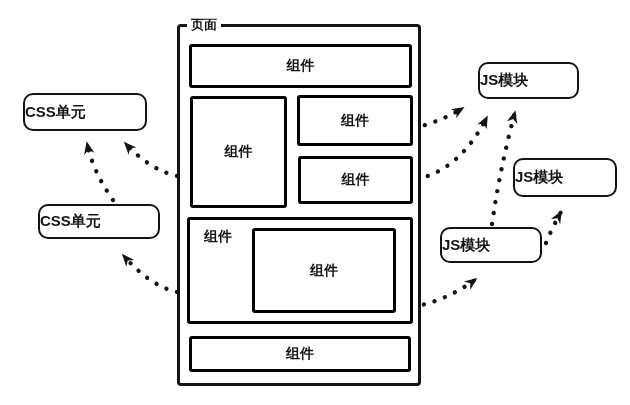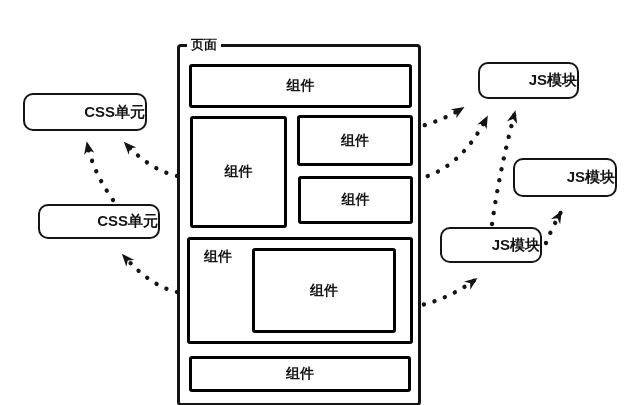--- a/index.html
+++ b/index.html
@@ -18,21 +18,21 @@
   }
   .arrow-layer {
     position: absolute;
     left: 0; top: 0;
     width: 630px; height: 405px;
     pointer-events: none;
   }
   
   .page {
     position: absolute;
-    left: 177px; top: 44px;
+    left: 177px; top: 24px;
     width: 244px; height: 362px;
     border: 3px solid #141414;
     border-radius: 4px;
     box-sizing: border-box;
     background: #ffffff;
   }
   .page-legend {
     position: absolute;
     top: -11px; left: 7px;
     background: #ffffff;
@@ -60,21 +60,21 @@
     padding: 8px 0 0 14px;
   }
   .pill {
     position: absolute;
     border: 2.5px solid #141414;
     border-radius: 10px;
     box-sizing: border-box;
     background: #ffffff;
     display: flex;
     align-items: center;
-    justify-content: flex-end;
+    justify-content: flex-start;
     font-size: 15px;
     font-weight: 600;
   }
   
   .comp-top        { left: 9px;   top: 17px;  width: 223px; height: 44px; }
   .comp-left       { left: 10px;  top: 69px;  width: 97px;  height: 112px; }
   .comp-right-top  { left: 117px; top: 68px;  width: 116px; height: 51px; }
   .comp-right-bot  { left: 118px; top: 129px; width: 115px; height: 48px; }
   .comp-middle     { left: 7px;   top: 190px; width: 226px; height: 107px; }
   .comp-nested     { left: 62px;  top: 8px;   width: 144px; height: 85px; }

